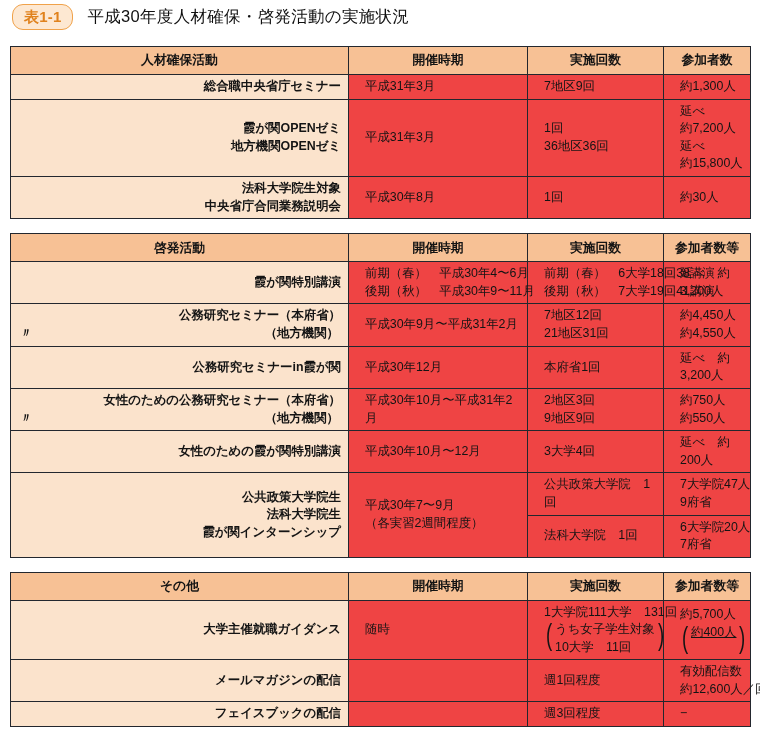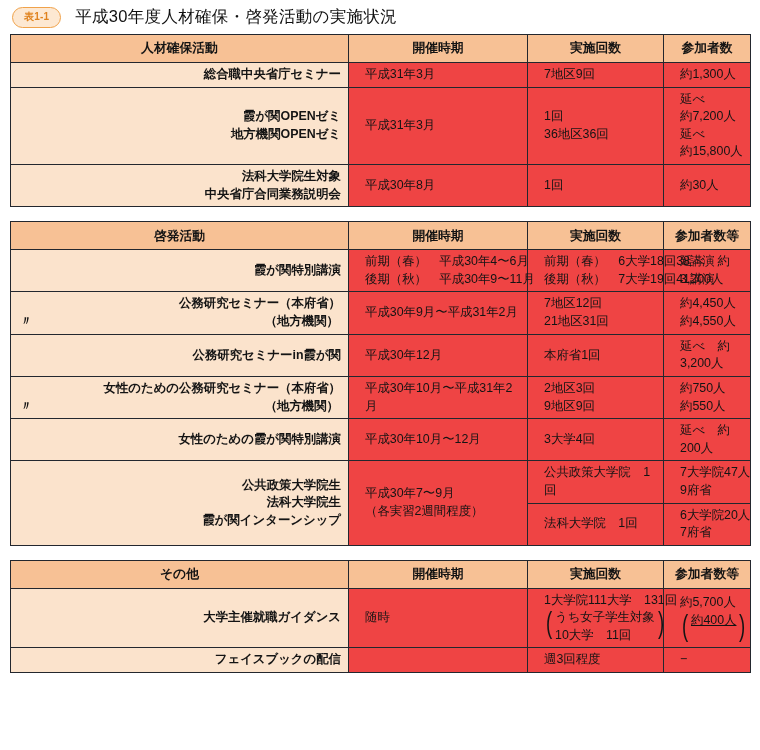--- a/index.html
+++ b/index.html
@@ -29,39 +29,39 @@
     height: 34px;
     gap: 14px;
     padding-left: 2px;
   }
   .table-badge {
     flex: 0 0 auto;
     border: 1.6px solid #f0a24a;
     background: #fde8d2;
     color: #e0821d;
     border-radius: 11px;
-    font-size: 10px;
+    font-size: 15px;
     font-weight: bold;
     line-height: 1;
     padding: 4px 11px 5px 11px;
     letter-spacing: .2px;
   }
   .title-text {
     font-size: 16.5px;
     font-weight: normal;
     color: #101010;
     letter-spacing: .3px;
   }
 
   
   .tbl {
     border-collapse: collapse;
     table-layout: fixed;
     width: 740px;
-    margin: 0 0 14px 0;
+    margin: 12px 0 14px 0;
     border: 1.3px solid #23272e;
   }
   .tbl td, .tbl th {
     border: 1.1px solid #23272e;
     padding: 3px 7px;
     font-size: 12.4px;
     line-height: 1.42;
     vertical-align: middle;
     font-weight: bold;
     color: #141414;
@@ -324,20 +324,29 @@
           <span class="paren">
             <span class="br">(</span>
             <span class="inner">
               <span class="ln nowrap">約400人</span>
             </span>
             <span class="br">)</span>
           </span>
         </td>
       </tr>
       <tr>
+        <td class="lbl">メールマガジンの配信</td>
+        <td class="val"></td>
+        <td class="val">週1回程度</td>
+        <td class="val">
+          <span class="two-line">有効配信数</span>
+          <span class="two-line">約12,600人／回</span>
+        </td>
+      </tr>
+      <tr>
         <td class="lbl">フェイスブックの配信</td>
         <td class="val"></td>
         <td class="val">週3回程度</td>
         <td class="val">−</td>
       </tr>
     </tbody>
   </table>
 
 </div>
 

